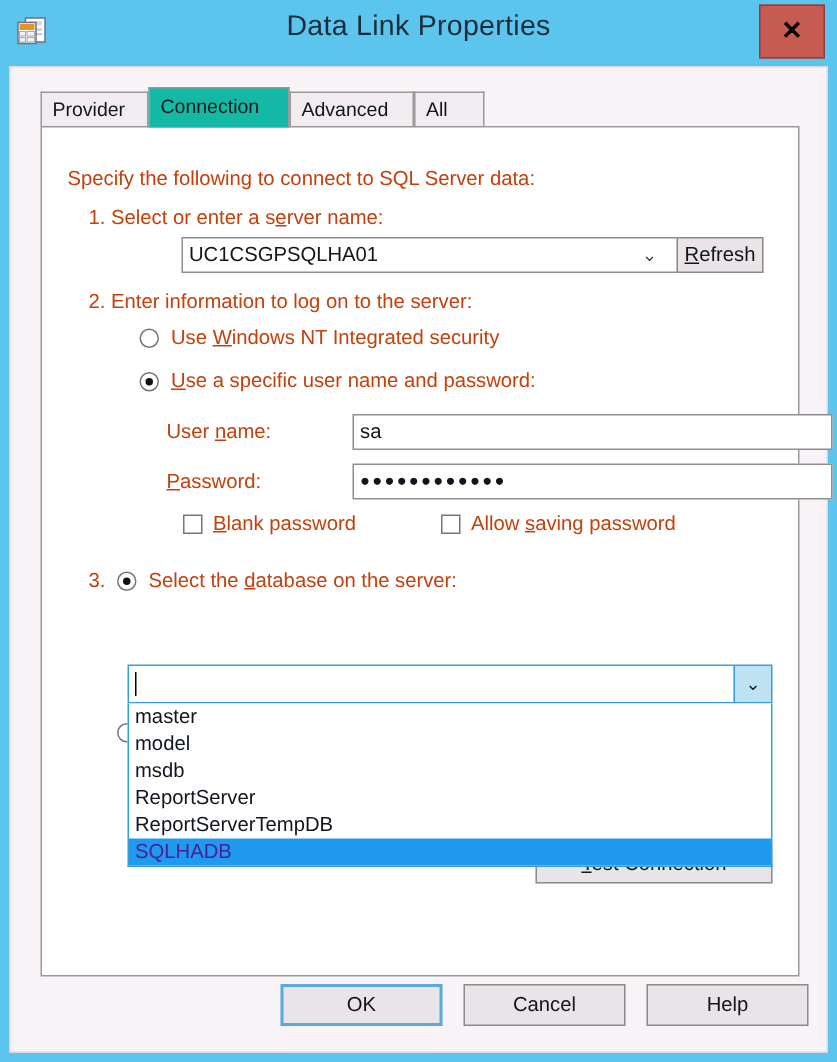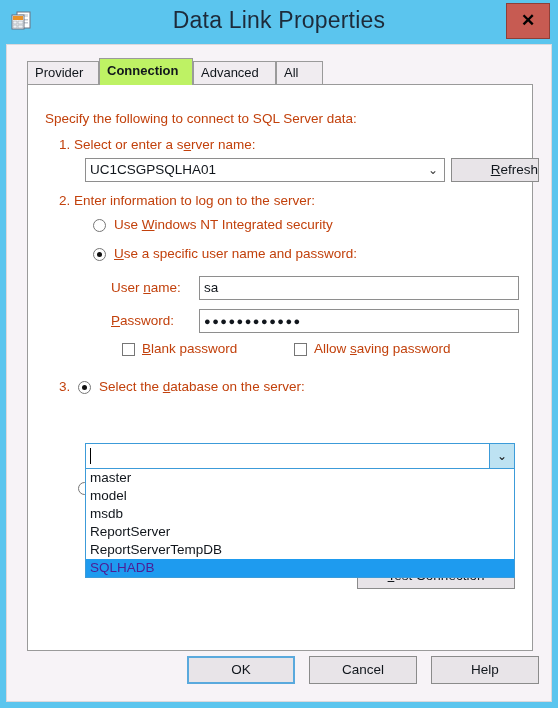--- a/index.html
+++ b/index.html
@@ -28,21 +28,21 @@
   #app-icon {
     position: absolute;
     left: 10px; top: 10px;
     width: 22px; height: 22px;
   }
   #title-text {
     position: absolute;
     left: 0; top: 7px;
     width: 558px;
     text-align: center;
-    font-size: 23px;
+    font-size: 19px;
     color: #1d2b3a;
     letter-spacing: 0.2px;
     white-space: nowrap;
   }
   #close-button {
     position: absolute;
     right: 8px; top: 3px;
     width: 44px; height: 36px;
     background: #C75B52;
     border: 1px solid #8d3f38;
@@ -80,24 +80,23 @@
     color: #11161c;
     line-height: 21px;
     padding: 0 7px;
     white-space: nowrap;
     cursor: pointer;
   }
   .tab.active {
     top: 0;
     height: 27px;
     line-height: 24px;
-    background: #bef264;
+    background: #14b8a6;
     border-color: #9a9a9a;
     z-index: 5;
-    font-weight: bold;
   }
 
   #tabpanel {
     position: absolute;
     left: 20px; top: 39px;
     width: 506px; height: 567px;
     background: #ffffff;
     border: 1px solid #9a9a9a;
   }
 
@@ -113,20 +112,21 @@
   .textbox {
     position: absolute;
     background: #ffffff;
     border: 1px solid #8e8e8e;
     font-size: 13.5px;
     color: #11161c;
     line-height: 22px;
     padding: 0 4px;
     white-space: nowrap;
     overflow: hidden;
+    margin-left: 36px;
   }
   .btn {
     position: absolute;
     background: #E8E4E8;
     border: 1px solid #8b8b8b;
     font-size: 13.5px;
     color: #11161c;
     text-align: center;
     white-space: nowrap;
     cursor: pointer;
@@ -250,21 +250,21 @@
 
     <div id="tabpanel"></div>
 
     <div class="lbl" style="left:38px; top:66px;">Specify the following to connect to SQL Server data:</div>
 
     <div class="lbl" style="left:52px; top:92px;"><span>1. Select or enter a s</span><span class="u">e</span><span>rver name:</span></div>
 
     <div class="textbox" style="left:78px; top:113px; width:360px; height:24px;">UC1CSGPSQLHA01</div>
     <div class="combo-arrow" style="left:416px; top:115px; width:20px; height:20px;">⌄</div>
 
-    <div class="btn" style="left:444px; top:113px; width:88px; height:24px; line-height:22px;text-align:right;"><span></span><span class="u">R</span><span>efresh</span></div>
+    <div class="btn" style="left:444px; top:113px; width:58px; height:24px; line-height:22px;"><span></span><span class="u">R</span><span>efresh</span></div>
 
     <div class="lbl" style="left:52px; top:148px;">2. Enter information to log on to the server:</div>
 
     <div class="radio" style="left:86px; top:174px;"></div>
     <div class="lbl" style="left:107px; top:172px;"><span>Use </span><span class="u">W</span><span>indows NT Integrated security</span></div>
 
     <div class="radio on" style="left:86px; top:203px;"></div>
     <div class="lbl" style="left:107px; top:201px;"><span></span><span class="u">U</span><span>se a specific user name and password:</span></div>
 
     <div class="lbl" style="left:104px; top:235px;"><span>User </span><span class="u">n</span><span>ame:</span></div>

